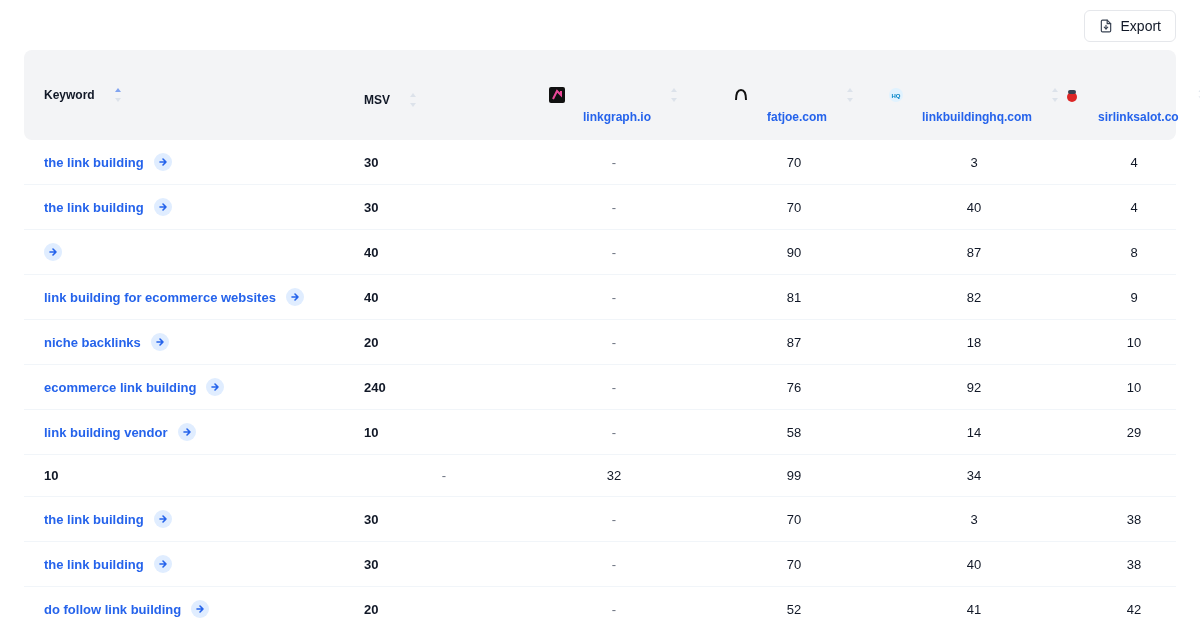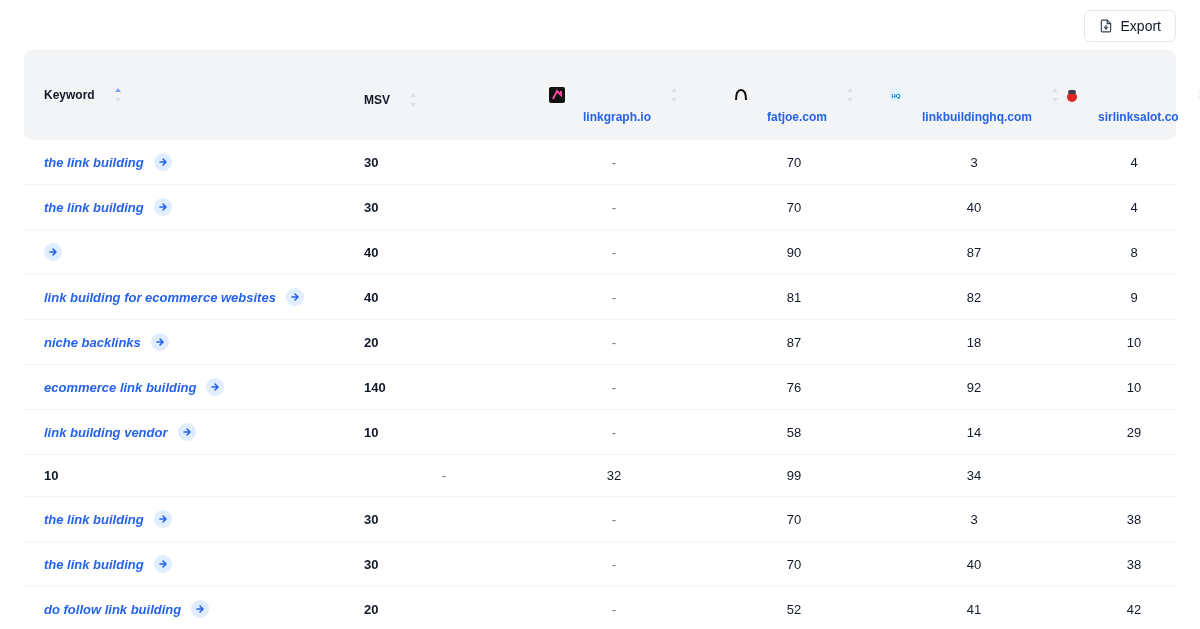--- a/index.html
+++ b/index.html
@@ -79,21 +79,20 @@
     align-items: center;
     padding: 13px 20px;
     border-bottom: 1px solid #f1f5f9;
   }
   .cell { text-align: center; font-size: 13px; color:#111827; }
   .cell.msv { text-align: left; font-weight: 600; }
   .kw-cell {
     display: flex;
     align-items: center;
     gap: 10px;
-    font-style: italic;
   }
   .kw-link {
     color: #2563eb;
     text-decoration: none;
     font-weight: 600;
     font-size: 13px;
   }
   .arrow-chip {
     width: 18px; height: 18px; border-radius: 50%;
     background: #e0edff;
@@ -285,21 +284,21 @@
         </div>
         <div class="row">
           <div class="kw-cell">
             <a class="kw-link">ecommerce link building</a>
             <span class="arrow-chip">
               <svg viewBox="0 0 10 10">
                 <path d="M2 5 L8 5 M5 2 L8 5 L5 8" stroke="#2563eb" stroke-width="1.6" fill="none" stroke-linecap="round" stroke-linejoin="round"></path>
               </svg>
             </span>
           </div>
-          <div class="cell msv">140</div>
+          <div class="cell msv">240</div>
           <div class="cell dash">-</div>
           <div class="cell">76</div>
           <div class="cell">92</div>
           <div class="cell">10</div>
         </div>
         <div class="row">
           <div class="kw-cell">
             <a class="kw-link">link building vendor</a>
             <span class="arrow-chip">
               <svg viewBox="0 0 10 10">

